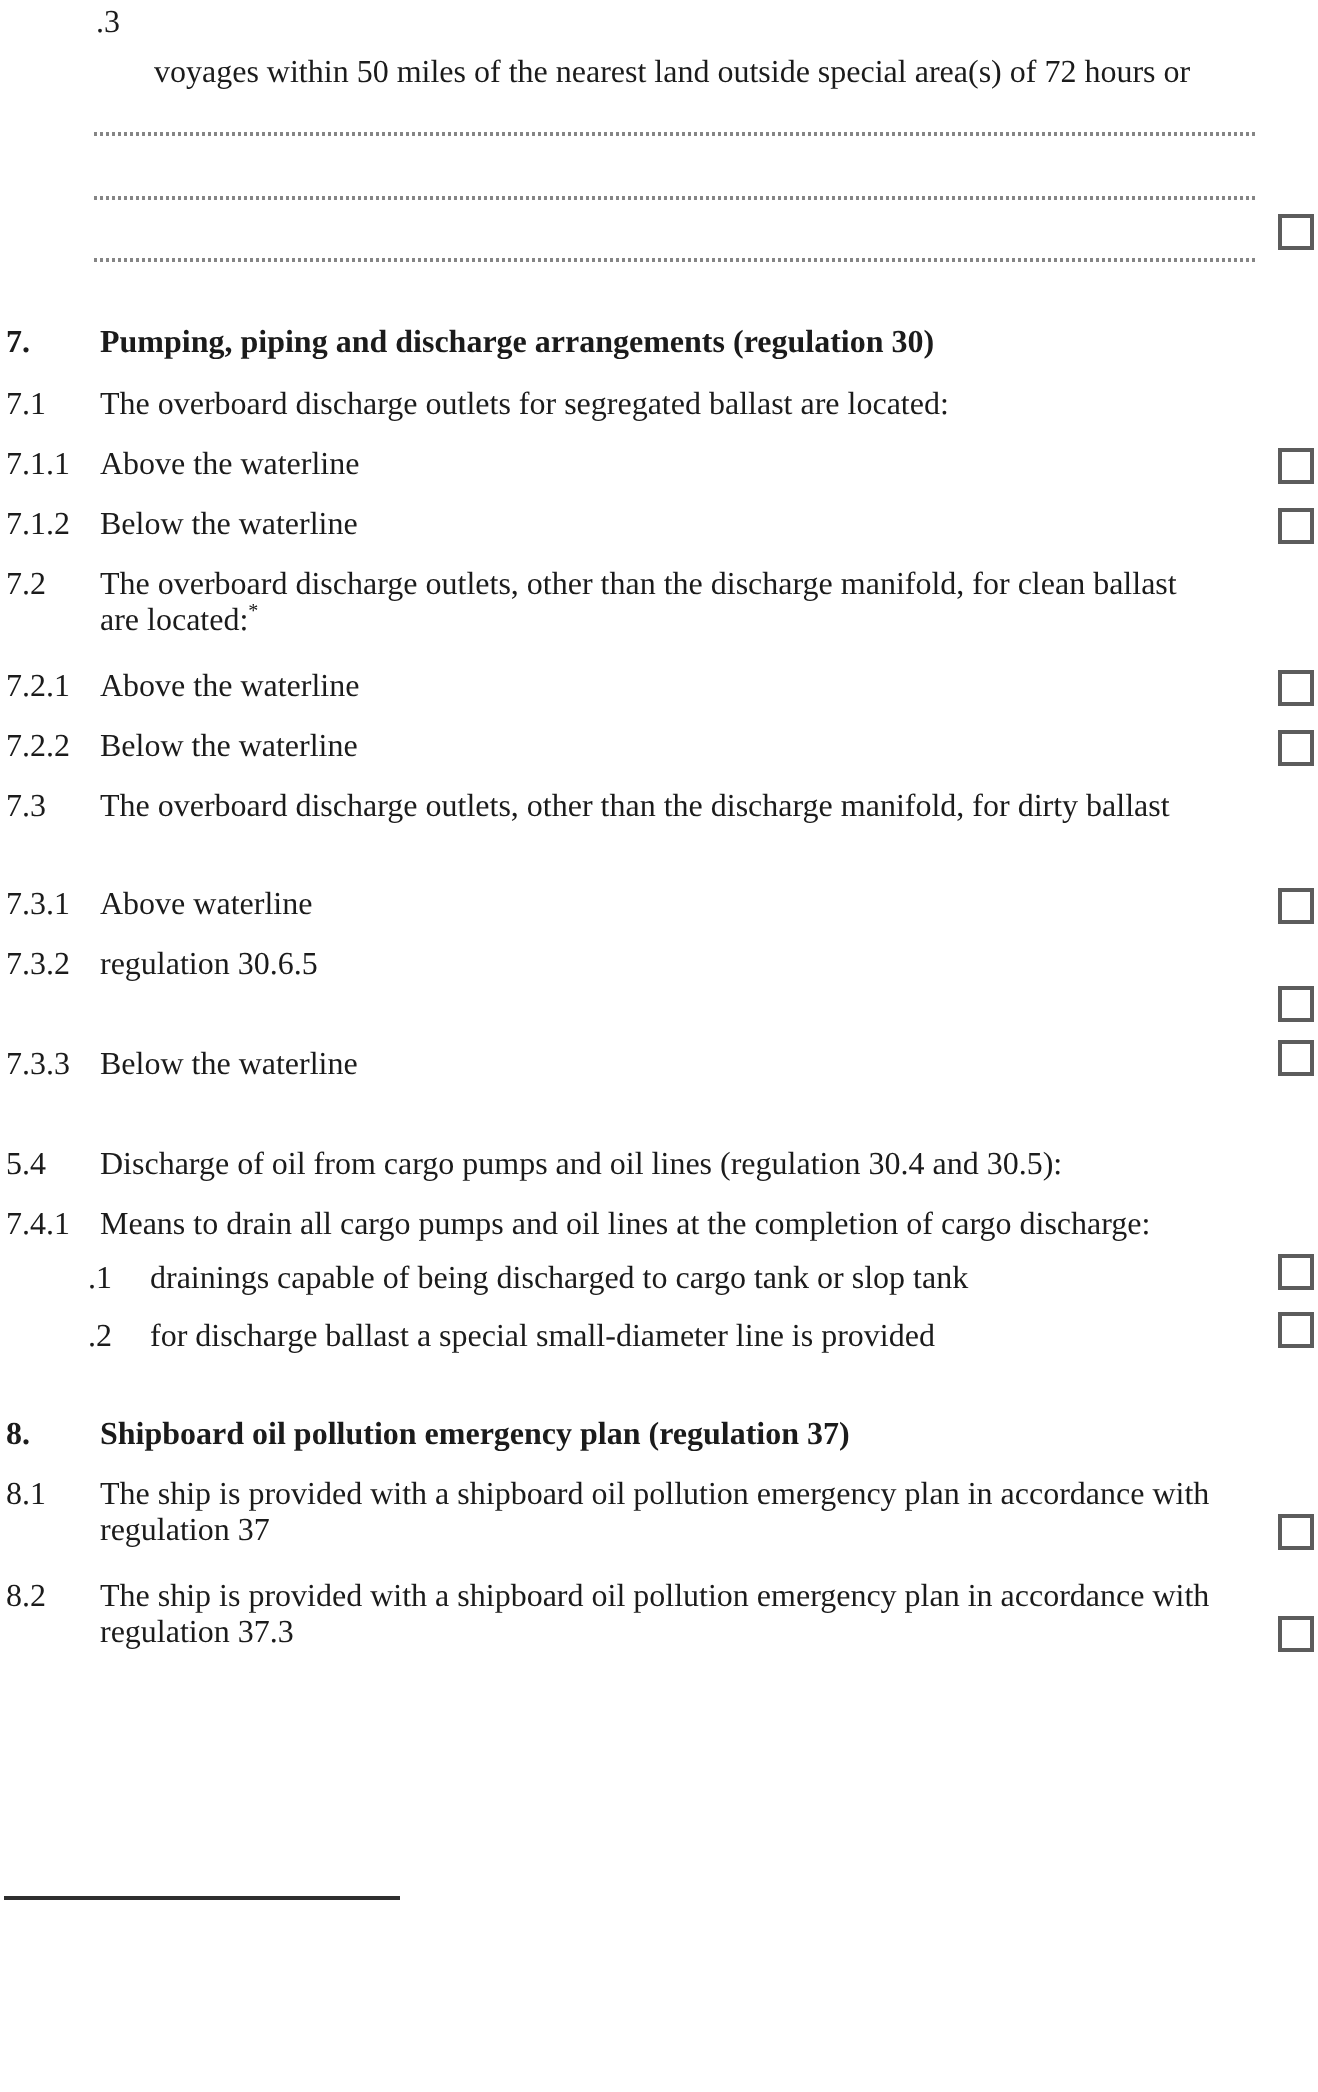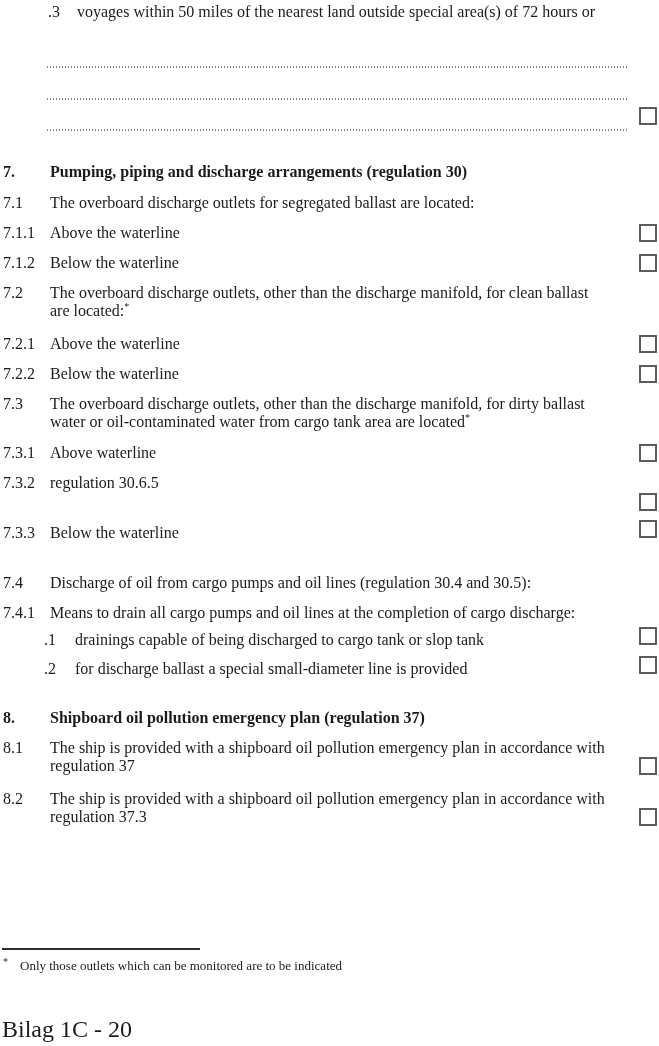--- a/index.html
+++ b/index.html
@@ -22,21 +22,21 @@
     left: 0;
     width: 659px;
     font-size: 16px;
     line-height: 18px;
   }
   .num  { position: absolute; left: 3px; top: 0; }
   .txt  { position: absolute; left: 50px; top: 0; }
   .ln   { white-space: nowrap; }
 
   .row.intro  .num { left: 48px; }
-  .row.intro  .txt { left: 77px; }
+  .row.intro  .txt { left: 77px; margin-top: 25px; }
   .row.indent .num { left: 44px; }
   .row.indent .txt { left: 75px; text-align: right; }
 
   .heading { font-weight: bold; }
 
   .cbx {
     position: absolute;
     left: 639px;
     top: 0;
     width: 18px;
@@ -153,21 +153,20 @@
     <div class="txt">
         <div class="ln">Below the waterline</div>
       </div>
     <span class="cbx"></span>
   </div>
 
   <div class="row" style="top:395px">
     <span class="num">7.3</span>
     <div class="txt">
       <div class="ln">The overboard discharge outlets, other than the discharge manifold, for dirty ballast</div>
-      <div class="ln"><span>water or oil-contaminated water from cargo tank area are located</span><sup class="fnmark">*</sup></div>
     </div>
   </div>
 
   <div class="row" style="top:444px">
     <span class="num">7.3.1</span>
     <div class="txt">
         <div class="ln">Above waterline</div>
       </div>
     <span class="cbx"></span>
   </div>
@@ -182,21 +181,21 @@
 
   <div class="row" style="top:524px">
     <span class="num">7.3.3</span>
     <div class="txt">
         <div class="ln">Below the waterline</div>
       </div>
     <span class="cbx" style="top:-4px"></span>
   </div>
 
   <div class="row" style="top:574px">
-    <span class="num">7.4</span>
+    <span class="num">5.4</span>
     <div class="txt">
         <div class="ln">Discharge of oil from cargo pumps and oil lines (regulation 30.4 and 30.5):</div>
       </div>
   </div>
 
   <div class="row" style="top:604px">
     <span class="num">7.4.1</span>
     <div class="txt">
         <div class="ln">Means to drain all cargo pumps and oil lines at the completion of cargo discharge:</div>
       </div>
@@ -237,19 +236,15 @@
   <div class="row" style="top:790px">
     <span class="num">8.2</span>
     <div class="txt">
       <div class="ln">The ship is provided with a shipboard oil pollution emergency plan in accordance with</div>
       <div class="ln">regulation 37.3</div>
     </div>
     <span class="cbx" style="top:18px"></span>
   </div>
 
   <div class="fnrule"></div>
-  <div class="footnote">
-    <sup class="fnmark">*</sup><span class="fntext">Only those outlets which can be monitored are to be indicated</span>
-  </div>
-
-  <div class="pagelabel">Bilag 1C - 20</div>
+
 
 </div>
 
 </body></html>

